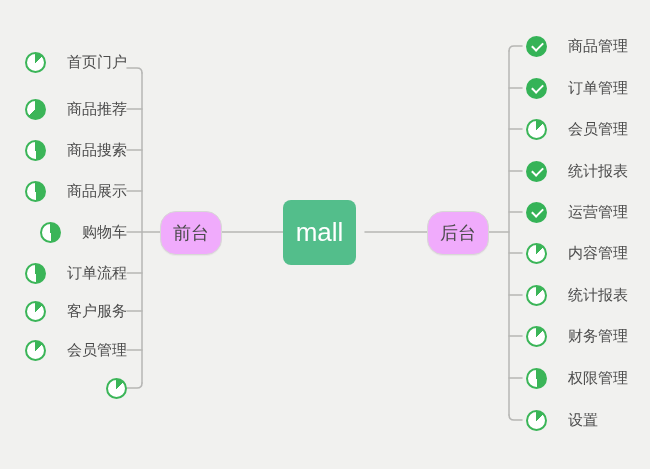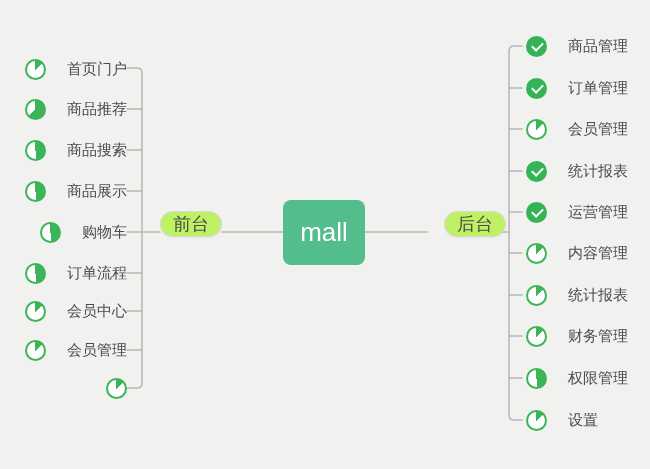--- a/index.html
+++ b/index.html
@@ -19,26 +19,26 @@
   .pie[data-progress="eighth"]{background:conic-gradient(#3bb558 0 50deg,#ffffff 50deg 360deg);}
   .pie[data-progress="half"]{background:conic-gradient(#3bb558 0 180deg,#ffffff 180deg 360deg);}
   .pie[data-progress="five-eighths"]{background:conic-gradient(#3bb558 0 225deg,#ffffff 225deg 360deg);}
   .pie[data-progress="done"]{background:#35b357;border-color:#35b357;}
   .pie[data-progress="done"]::after{content:"";display:block;width:9px;height:5px;
        border-left:2.5px solid #fff;border-bottom:2.5px solid #fff;
        transform:rotate(-45deg);margin:4.5px 0 0 3.5px;}
 
   
   .node{position:absolute;display:flex;align-items:center;justify-content:center;box-sizing:border-box;}
-  .node-root{left:283px;top:200px;width:82px;height:65px;background:#53be8b;border-radius:8px;
+  .node-root{left:283px;top:200px;width:73px;height:65px;background:#53be8b;border-radius:8px;
        color:#ffffff;font-size:26px;}
-  .node-branch{width:62px;height:26px;background:#bef264;border:1px solid #d8d8d6;border-radius:16px;
+  .node-branch{width:62px;height:44px;background:#f0abfc;border:1px solid #d8d8d6;border-radius:16px;
        color:#4a4a4a;font-size:18px;box-shadow:0 1px 1px rgba(0,0,0,0.04);}
   #node-front{left:160px;top:211px;}
-  #node-back{left:427px;top:211px;margin-left:17px;}
+  #node-back{left:427px;top:211px;}
 </style>
 </head>
 <body>
 
 <div id="canvas">
 
   <svg id="connectors" viewBox="0 0 650 469" xmlns="http://www.w3.org/2000/svg">
     <g fill="none" stroke="#b6b6b4" stroke-width="1.5" stroke-linecap="round">
 
       <path d="M127,68 H137 Q142,68 142,73"></path>
@@ -67,21 +67,21 @@
         <path d="M509,295 H522"></path>
       <path d="M509,336 H522"></path>
         <path d="M509,378 H522"></path>
     </g>
   </svg>
 
   <div class="node node-root">mall</div>
   <div id="node-front" class="node node-branch">前台</div>
   <div id="node-back" class="node node-branch">后台</div>
 
-  <div class="row" style="top:58px;right:523px">
+  <div class="row" style="top:51px;right:523px">
     <span class="pie" data-progress="eighth"></span>
     <span class="topic-label">首页门户</span>
   </div>
   <div class="row" style="top:98px;right:523px">
     <span class="pie" data-progress="five-eighths"></span>
     <span class="topic-label">商品推荐</span>
   </div>
   <div class="row" style="top:180px;right:523px">
     <span class="pie" data-progress="half"></span>
     <span class="topic-label">商品展示</span>
@@ -93,21 +93,21 @@
   <div class="row" style="top:221px;right:523px">
     <span class="pie" data-progress="half"></span>
     <span class="topic-label">购物车</span>
   </div>
   <div class="row" style="top:262px;right:523px">
     <span class="pie" data-progress="half"></span>
     <span class="topic-label">订单流程</span>
   </div>
   <div class="row" style="top:300px;right:523px">
     <span class="pie" data-progress="eighth"></span>
-    <span class="topic-label">会员中心</span>
+    <span class="topic-label">客户服务</span>
   </div>
   <div class="row" style="top:339px;right:523px">
     <span class="pie" data-progress="eighth"></span>
     <span class="topic-label">会员管理</span>
   </div>
   <div class="row" style="top:377px;right:523px">
     <span class="pie" data-progress="eighth"></span>
   </div>
 
   <div class="row" style="top:35px;left:526px">

